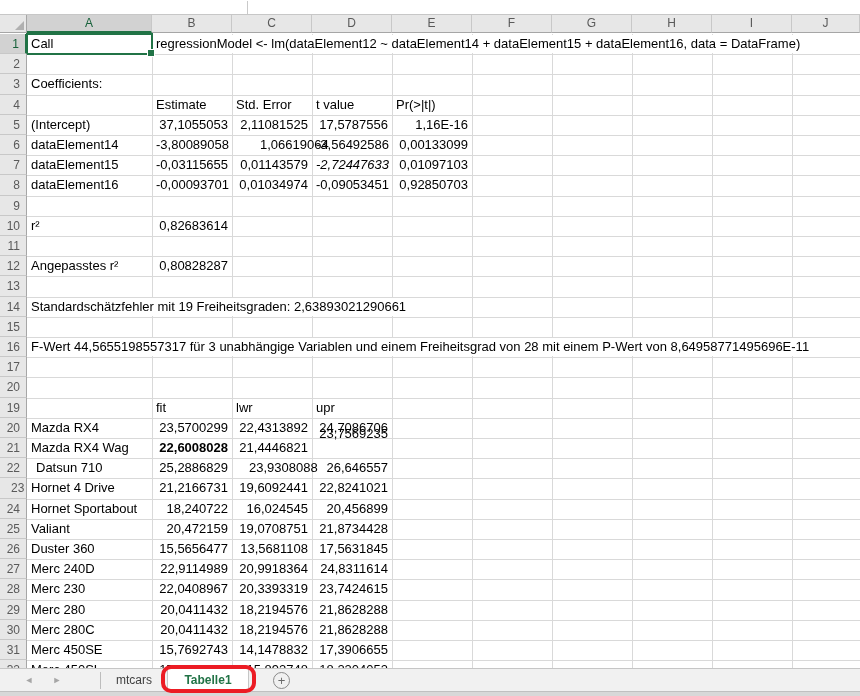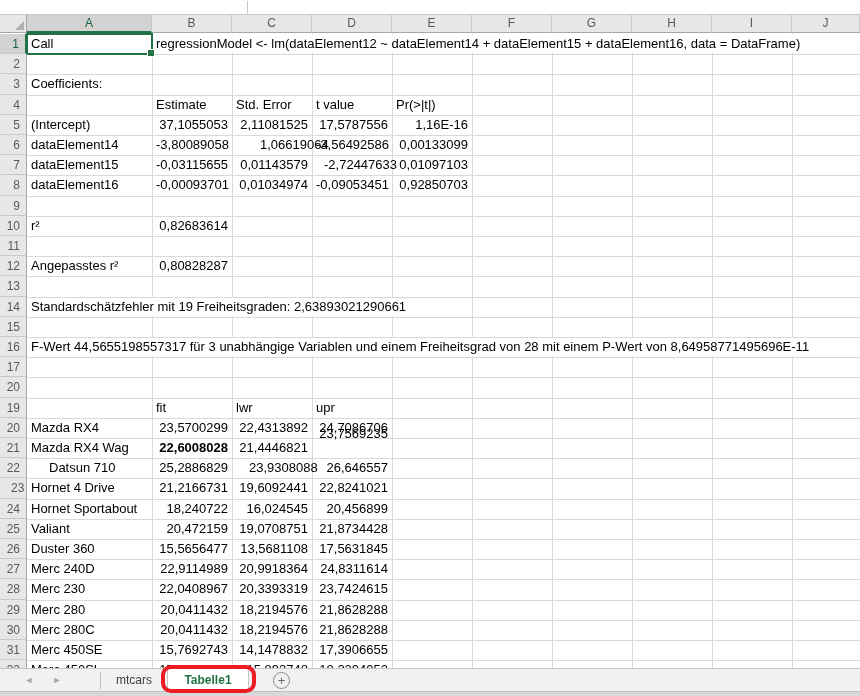--- a/index.html
+++ b/index.html
@@ -151,21 +151,21 @@
       <div class="cell num" style="left: 312px; top: 114.8px; width: 80px; height: 20.2px; line-height: 20.2px;">17,5787556</div>
       <div class="cell num" style="left: 392px; top: 114.8px; width: 80px; height: 20.2px; line-height: 20.2px;">1,16E-16</div>
       <div class="cell" style="left: 27px; top: 135px; width: 125px; height: 20.2px; line-height: 20.2px;">dataElement14</div>
       <div class="cell num" style="left: 152px; top: 135px; width: 80px; height: 20.2px; line-height: 20.2px;">-3,80089058</div>
       <div class="cell num" style="left: 224px; top: 135px; width: 80px; height: 20.2px; line-height: 20.2px; padding-left: 36px;">1,06619064</div>
       <div class="cell num" style="left: 312px; top: 135px; width: 80px; height: 20.2px; line-height: 20.2px;">-3,56492586</div>
       <div class="cell num" style="left: 392px; top: 135px; width: 80px; height: 20.2px; line-height: 20.2px;">0,00133099</div>
       <div class="cell" style="left: 27px; top: 155.2px; width: 125px; height: 20.2px; line-height: 20.2px;">dataElement15</div>
       <div class="cell num" style="left: 152px; top: 155.2px; width: 80px; height: 20.2px; line-height: 20.2px;">-0,03115655</div>
       <div class="cell num" style="left: 232px; top: 155.2px; width: 80px; height: 20.2px; line-height: 20.2px;">0,01143579</div>
-      <div class="cell num" style="left: 320px; top: 155.2px; width: 80px; height: 20.2px; line-height: 20.2px;">-2,72447633</div>
+      <div class="cell num" style="left: 312px; top: 155.2px; width: 80px; height: 20.2px; line-height: 20.2px; font-style: italic;">-2,72447633</div>
       <div class="cell num" style="left: 392px; top: 155.2px; width: 80px; height: 20.2px; line-height: 20.2px;">0,01097103</div>
       <div class="cell" style="left: 27px; top: 175.4px; width: 125px; height: 20.2px; line-height: 20.2px;">dataElement16</div>
       <div class="cell num" style="left: 152px; top: 175.4px; width: 80px; height: 20.2px; line-height: 20.2px;">-0,00093701</div>
       <div class="cell num" style="left: 232px; top: 175.4px; width: 80px; height: 20.2px; line-height: 20.2px;">0,01034974</div>
       <div class="cell num" style="left: 312px; top: 175.4px; width: 80px; height: 20.2px; line-height: 20.2px;">-0,09053451</div>
       <div class="cell num" style="left: 392px; top: 175.4px; width: 80px; height: 20.2px; line-height: 20.2px;">0,92850703</div>
       <div class="cell" style="left: 27px; top: 215.8px; width: 125px; height: 20.2px; line-height: 20.2px;">r²</div>
       <div class="cell num" style="left: 152px; top: 215.8px; width: 80px; height: 20.2px; line-height: 20.2px;">0,82683614</div>
       <div class="cell" style="left: 27px; top: 256.2px; width: 125px; height: 20.2px; line-height: 20.2px;">Angepasstes r²</div>
       <div class="cell num" style="left: 152px; top: 256.2px; width: 80px; height: 20.2px; line-height: 20.2px;">0,80828287</div>
@@ -175,21 +175,21 @@
       <div class="cell" style="left: 232px; top: 397.6px; width: 80px; height: 20.2px; line-height: 20.2px;">lwr</div>
       <div class="cell" style="left: 312px; top: 397.6px; width: 80px; height: 20.2px; line-height: 20.2px;">upr</div>
       <div class="cell" style="left: 27px; top: 417.8px; width: 125px; height: 20.2px; line-height: 20.2px;">Mazda RX4</div>
       <div class="cell num" style="left: 152px; top: 417.8px; width: 80px; height: 20.2px; line-height: 20.2px;">23,5700299</div>
       <div class="cell num" style="left: 232px; top: 417.8px; width: 80px; height: 20.2px; line-height: 20.2px;">22,4313892</div>
       <div class="cell num" style="left: 312px; top: 417.8px; width: 80px; height: 20.2px; line-height: 20.2px;">24,7086706</div>
       <div class="cell" style="left: 27px; top: 438px; width: 125px; height: 20.2px; line-height: 20.2px;">Mazda RX4 Wag</div>
       <div class="cell num" style="left: 152px; top: 438px; width: 80px; height: 20.2px; line-height: 20.2px; font-weight: bold;">22,6008028</div>
       <div class="cell num" style="left: 232px; top: 438px; width: 80px; height: 20.2px; line-height: 20.2px;">21,4446821</div>
       <div class="cell num" style="left: 312px; top: 424px; width: 80px; height: 20.2px; line-height: 20.2px;">23,7569235</div>
-      <div class="cell" style="left: 45px; top: 458.2px; width: 125px; height: 20.2px; line-height: 20.2px;">Datsun 710</div>
+      <div class="cell" style="left: 32px; top: 458.2px; width: 125px; height: 20.2px; line-height: 20.2px;">Datsun 710</div>
       <div class="cell num" style="left: 152px; top: 458.2px; width: 80px; height: 20.2px; line-height: 20.2px;">25,2886829</div>
       <div class="cell num" style="left: 232px; top: 458.2px; width: 80px; height: 20.2px; line-height: 20.2px; padding-left: 17px;">23,9308088</div>
       <div class="cell num" style="left: 312px; top: 458.2px; width: 80px; height: 20.2px; line-height: 20.2px;">26,646557</div>
       <div class="cell" style="left: 27px; top: 478.4px; width: 125px; height: 20.2px; line-height: 20.2px;">Hornet 4 Drive</div>
       <div class="cell num" style="left: 152px; top: 478.4px; width: 80px; height: 20.2px; line-height: 20.2px;">21,2166731</div>
       <div class="cell num" style="left: 232px; top: 478.4px; width: 80px; height: 20.2px; line-height: 20.2px;">19,6092441</div>
       <div class="cell num" style="left: 312px; top: 478.4px; width: 80px; height: 20.2px; line-height: 20.2px;">22,8241021</div>
       <div class="cell" style="left: 27px; top: 498.6px; width: 125px; height: 20.2px; line-height: 20.2px;">Hornet Sportabout</div>
       <div class="cell num" style="left: 152px; top: 498.6px; width: 80px; height: 20.2px; line-height: 20.2px;">18,240722</div>
       <div class="cell num" style="left: 232px; top: 498.6px; width: 80px; height: 20.2px; line-height: 20.2px;">16,024545</div>

